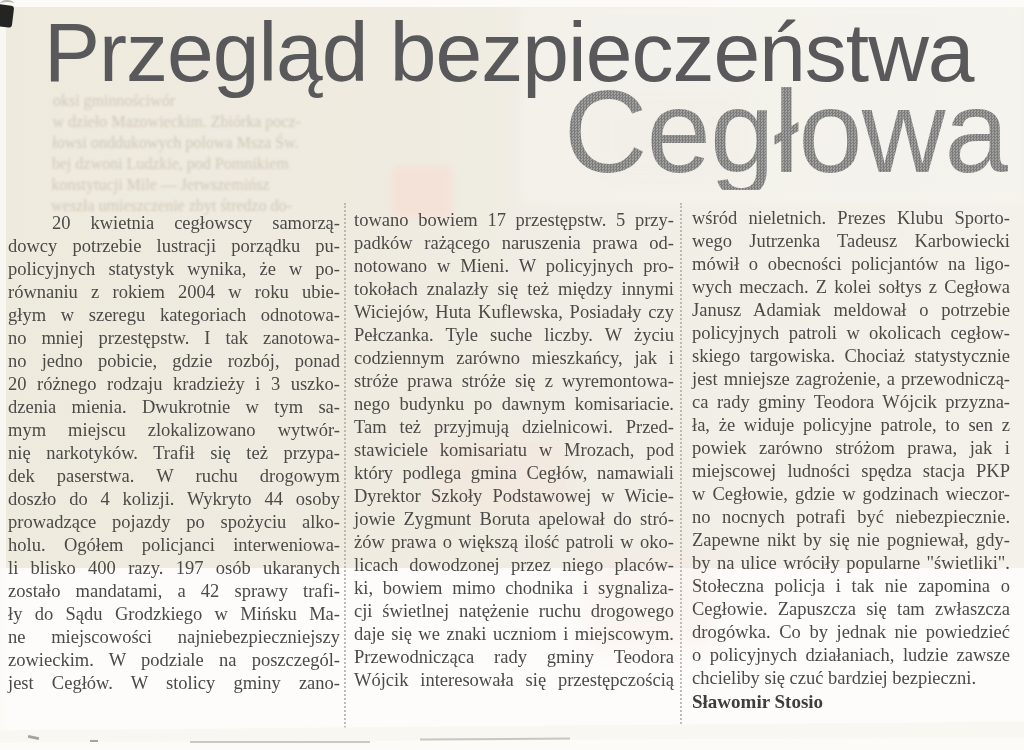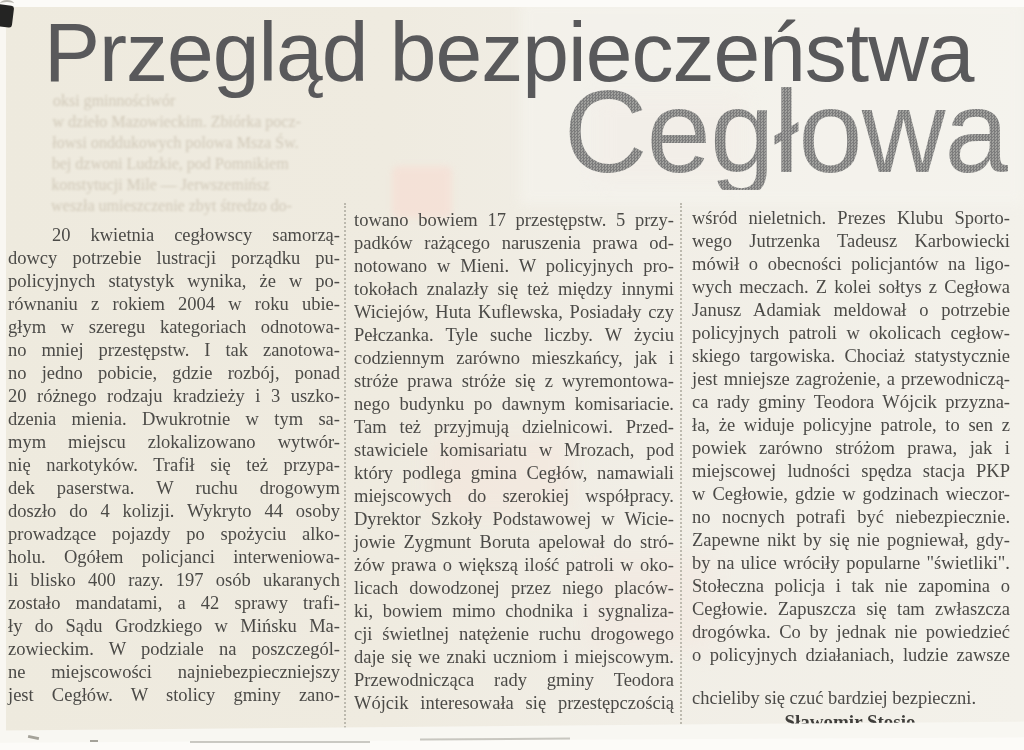--- a/index.html
+++ b/index.html
@@ -1,19 +1,19 @@
 <!DOCTYPE html>
 <html><head>
 <meta charset="utf-8">
 <title>Newspaper clipping</title>
 <style>
   html,body{margin:0;padding:0;}
   body{width:1024px;height:750px;overflow:hidden;background:#fdfcfa;position:relative;
        font-family:"Liberation Serif",serif;}
-  .page{position:absolute;left:0;top:0;width:1024px;height:750px;
+  .page{position:absolute;left:0;top:0;width:1024px;height:568px;
         background:linear-gradient(90deg,#eeeade 0%,#efebe0 38%,#f1eee6 62%,#f3f1ea 100%);}
   .edge-top{position:absolute;left:0;top:0;width:1024px;height:7px;background:#fcfbf8;}
   .edge-left{position:absolute;left:0;top:0;width:6px;height:750px;background:#fbfaf6;opacity:.8;}
   .light-top-right{position:absolute;left:520px;top:0;width:504px;height:205px;
         background:#f6f5f0;opacity:.55;filter:blur(6px);}
   .corner-mark{position:absolute;left:-3px;top:5px;width:16px;height:22px;background:#242423;
         border-radius:0 3px 3px 0;transform:rotate(7deg);}
 
   
   .hl1{position:absolute;left:44px;top:10px;width:980px;white-space:nowrap;
@@ -35,32 +35,32 @@
 
   
   .blob{position:absolute;border-radius:6px;}
   .b1{left:392px;top:166px;width:60px;height:52px;background:#f8dcd2;opacity:.6;filter:blur(3px);}
   .b2{left:430px;top:438px;width:140px;height:78px;background:#f6e2d8;opacity:.35;filter:blur(9px);}
   .b3{left:585px;top:555px;width:130px;height:95px;background:#f5e1d9;opacity:.28;filter:blur(11px);}
   .b4{left:595px;top:95px;width:150px;height:85px;background:#f2ece6;opacity:.5;filter:blur(9px);}
 
   
   .col{position:absolute;}
-  .col1{left:8px;top:224px;width:332px;}
+  .col1{left:8px;top:212px;width:332px;}
   .col2{left:354px;top:209px;width:320px;}
   .col3{left:692px;top:207px;width:318px;font-family:Liberation Serif, serif;}
   .tl{height:23px;line-height:23px;font-size:18.5px;color:#4b4a47;
       text-align:justify;text-align-last:justify;overflow:visible;white-space:normal;}
   .tl.indent{padding-left:44px;}
-  .tl.loose{text-align-last:left;margin-top:20px;}
+  .tl.loose{text-align-last:left;}
   .rule{position:absolute;top:203px;height:528px;width:0;border-left:2px dotted #b0ada2;opacity:.8;}
   .rule1{left:344px;}
   .rule2{left:680px;}
   .byline{height:24px;line-height:24px;font-size:19px;font-weight:bold;color:#3f3e3b;
-          text-align:center;padding-right:2px;}
+          text-align:left;padding-right:2px;}
 
   
   .edge-bottom{position:absolute;left:-12px;top:726px;width:1060px;height:40px;
         background:#f8f7f2;transform:rotate(-0.5deg);}
   .edge-bottom2{position:absolute;left:-12px;top:740px;width:1060px;height:30px;
         background:#fcfbf8;transform:rotate(-0.3deg);}
   .mark{position:absolute;background:#8f8c82;opacity:.8;}
   .m1{left:28px;top:736px;width:11px;height:3px;transform:rotate(12deg);}
   .m2{left:90px;top:740px;width:8px;height:2px;}
   .m3{left:190px;top:741px;width:180px;height:1.5px;opacity:.45;}
@@ -107,39 +107,38 @@
       <div class="tl">dzenia mienia. Dwukrotnie w tym sa-</div>
       <div class="tl">mym miejscu zlokalizowano wytwór-</div>
       <div class="tl">nię narkotyków. Trafił się też przypa-</div>
       <div class="tl">dek paserstwa. W ruchu drogowym</div>
       <div class="tl">doszło do 4 kolizji. Wykryto 44 osoby</div>
       <div class="tl">prowadzące pojazdy po spożyciu alko-</div>
       <div class="tl">holu. Ogółem policjanci interweniowa-</div>
       <div class="tl">li blisko 400 razy. 197 osób ukaranych</div>
       <div class="tl">zostało mandatami, a 42 sprawy trafi-</div>
       <div class="tl">ły do Sądu Grodzkiego w Mińsku Ma-</div>
+      <div class="tl">ne miejscowości najniebezpieczniejszy</div>
       <div class="tl">zowieckim. W podziale na poszczegól-</div>
-      <div class="tl">ne miejscowości najniebezpieczniejszy</div>
       <div class="tl">jest Cegłów. W stolicy gminy zano-</div>
     </div>
 
   <div class="col col2">
       <div class="tl">towano bowiem 17 przestępstw. 5 przy-</div>
       <div class="tl">padków rażącego naruszenia prawa od-</div>
       <div class="tl">notowano w Mieni. W policyjnych pro-</div>
       <div class="tl">tokołach znalazły się też między innymi</div>
       <div class="tl">Wiciejów, Huta Kuflewska, Posiadały czy</div>
       <div class="tl">Pełczanka. Tyle suche liczby. W życiu</div>
       <div class="tl">codziennym zarówno mieszkańcy, jak i</div>
       <div class="tl">stróże prawa stróże się z wyremontowa-</div>
       <div class="tl">nego budynku po dawnym komisariacie.</div>
       <div class="tl">Tam też przyjmują dzielnicowi. Przed-</div>
       <div class="tl">stawiciele komisariatu w Mrozach, pod</div>
       <div class="tl">który podlega gmina Cegłów, namawiali</div>
-      <div class="tl">miejscowych do szerokiej współpracy.</div>
       <div class="tl">Dyrektor Szkoły Podstawowej w Wicie-</div>
       <div class="tl">jowie Zygmunt Boruta apelował do stró-</div>
       <div class="tl">żów prawa o większą ilość patroli w oko-</div>
       <div class="tl">licach dowodzonej przez niego placów-</div>
       <div class="tl">ki, bowiem mimo chodnika i sygnaliza-</div>
       <div class="tl">cji świetlnej natężenie ruchu drogowego</div>
       <div class="tl">daje się we znaki uczniom i miejscowym.</div>
       <div class="tl">Przewodnicząca rady gminy Teodora</div>
       <div class="tl">Wójcik interesowała się przestępczością</div>
     </div>

